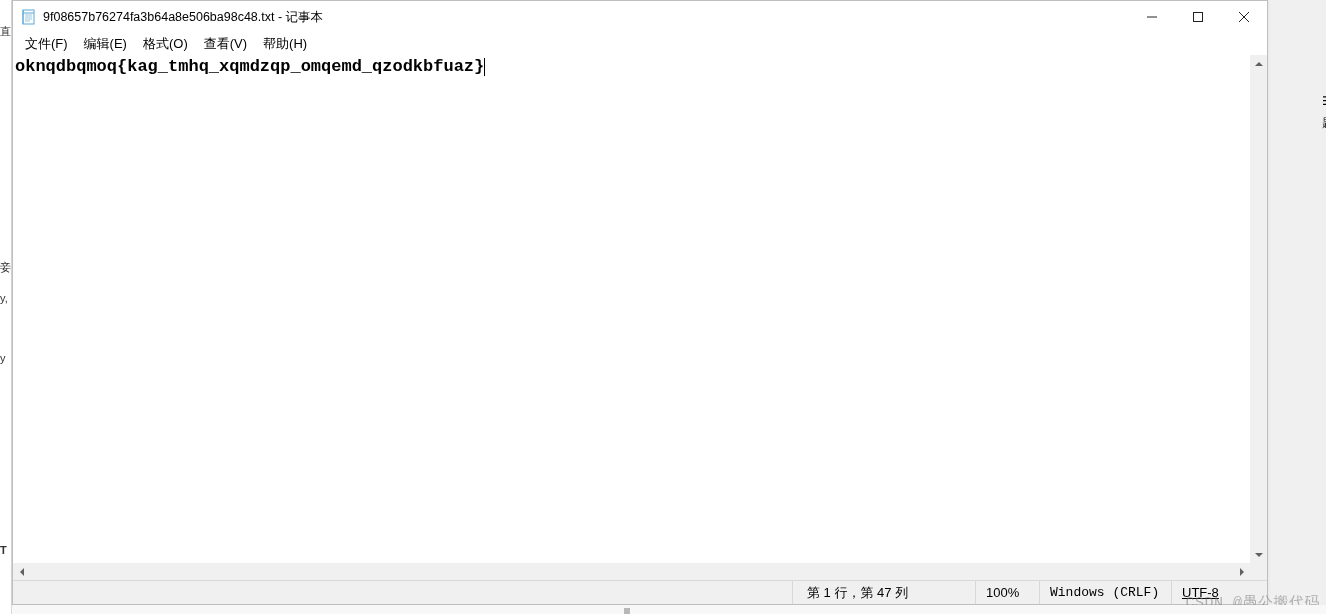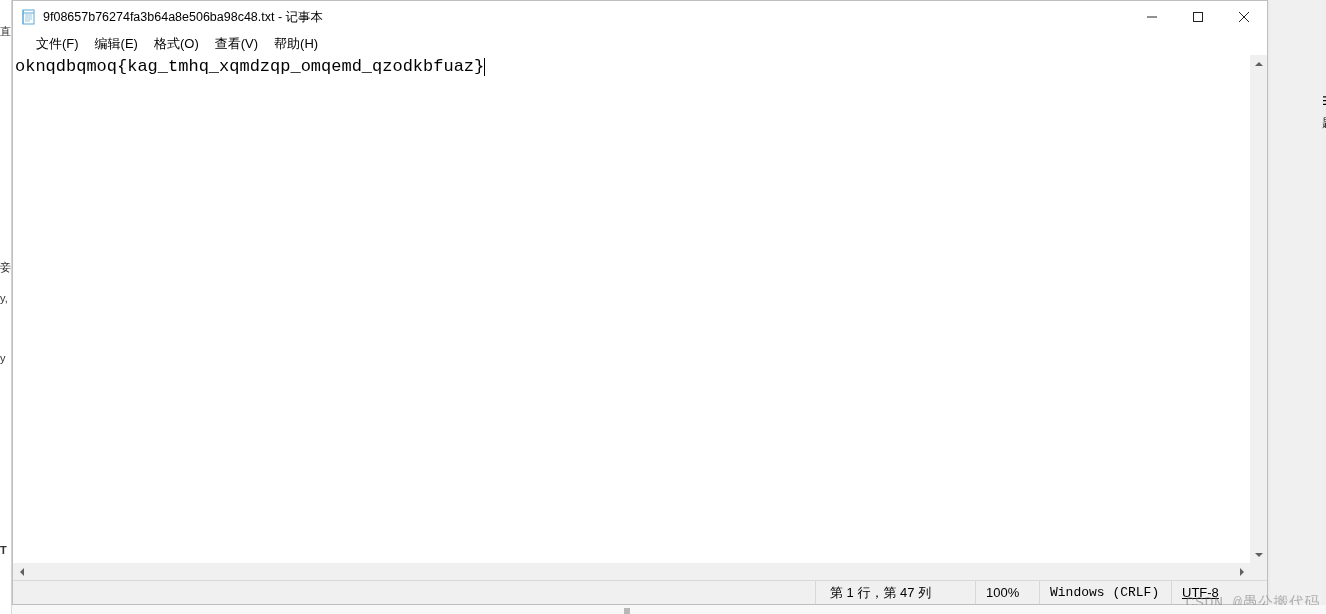--- a/index.html
+++ b/index.html
@@ -62,21 +62,21 @@
     .win-btn {
       width: 46px; height: 100%;
       display: flex; align-items: center; justify-content: center;
       cursor: default;
     }
     .win-btn svg { stroke: #222; stroke-width: 1; fill: none; }
     .menubar {
       height: 22px;
       display: flex;
       align-items: center;
-      padding-left: 15px;
+      padding-left: 4px;
       background: #ffffff;
       font-size: 13px;
       color: #000;
       flex-shrink: 0;
     }
     .menubar .menu-item {
       padding: 1px 8px;
       cursor: default;
     }
     .client-area {
@@ -88,21 +88,21 @@
     .text-area {
       flex: 1 1 auto;
       font-family: Consolas, "Courier New", monospace;
       font-size: 17px;
       color: #000;
       padding: 2px 0 0 2px;
       white-space: pre;
       overflow: hidden;
       position: relative;
     }
-    .text-content { display: inline; }
+    .text-content { display: inline; font-weight: bold; }
     .caret {
       display: inline-block;
       width: 1px; height: 18px;
       background: #000;
       vertical-align: text-bottom;
       margin-left: 0;
       animation: blink 1s step-start infinite;
     }
     @keyframes blink { 50% { opacity: 0; } }
     .vscroll {
@@ -145,21 +145,21 @@
       flex-shrink: 0;
     }
     .statusbar .spacer { flex: 1; }
     .statusbar .cell {
       border-left: 1px solid #d8d8d8;
       padding: 0 10px;
       display: flex; align-items: center;
       white-space: nowrap;
     }
     .statusbar .cell.pos { width: 160px; padding-left: 14px; }
-    .statusbar .cell.zoom { width: 64px; justify-content: flex-start; }
+    .statusbar .cell.zoom { width: 64px; justify-content: flex-start; margin-left: 23px; }
     .statusbar .cell.eol { width: 132px; font-family: Liberation Mono, monospace; }
     .statusbar .cell.enc { width: 96px; position: relative; text-decoration: underline; }
     .watermark {
       position: absolute;
       right: 6px;
       bottom: 2px;
       font-size: 15px;
       color: rgba(120,120,120,0.55);
       letter-spacing: 0.5px;
       pointer-events: none;

